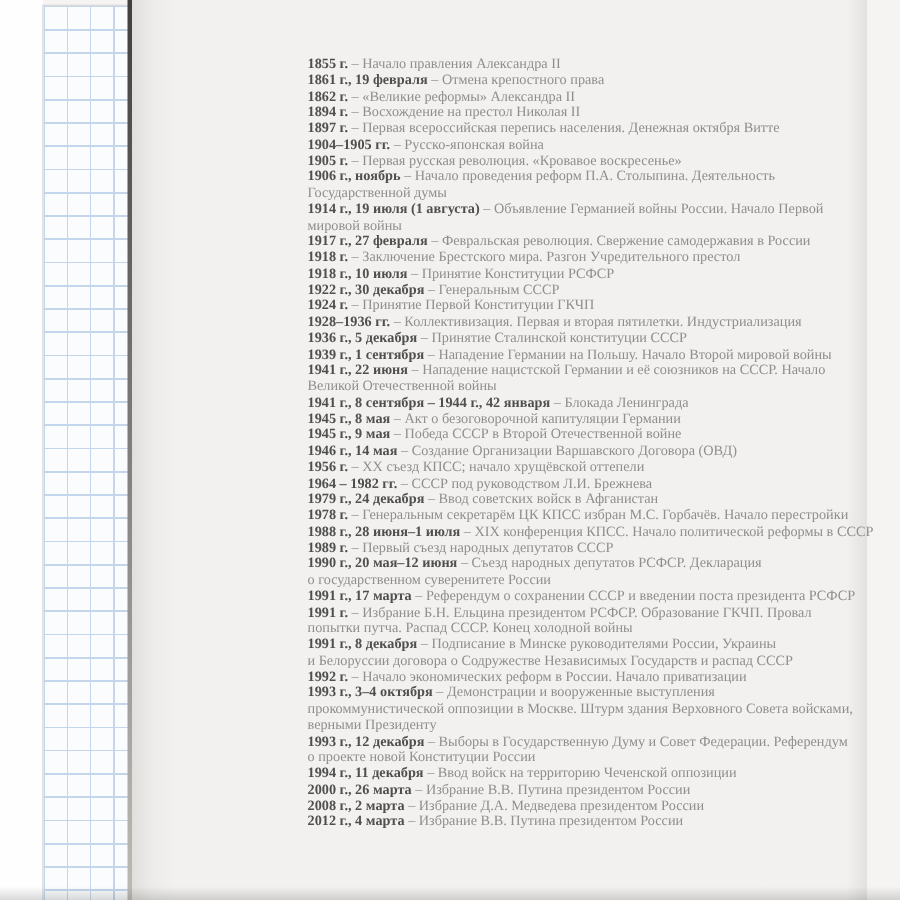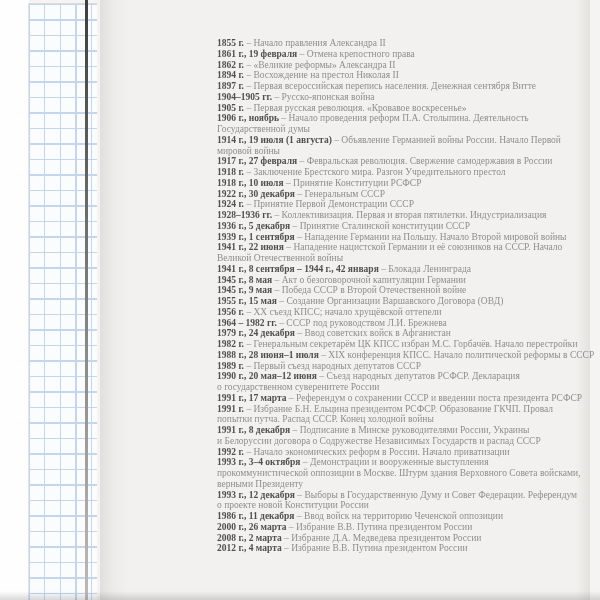--- a/index.html
+++ b/index.html
@@ -30,21 +30,21 @@
       repeating-linear-gradient(to right, var(--grid_line) 0px, var(--grid_line) 1px, transparent 1px, transparent 15.5px),
       repeating-linear-gradient(to bottom, var(--grid_line) 0px, var(--grid_line) 1px, transparent 1px, transparent 15.5px);
     border-left:1px solid #e3e3e3;
     border-top:1px solid #dcdcdc;
   }
   .spine-edge{
     position:absolute;left:85px;top:0;width:3px;height:600px;
     background:linear-gradient(to bottom,#3f3f3f,#5e5e5e 25%,#8b8b89 60%,#b3b0ac 90%,#bdbab6);
   }
   .book-page{
-    position:absolute;left:100px;top:0;width:490px;height:600px;
+    position:absolute;left:88px;top:0;width:490px;height:600px;
     background:
       linear-gradient(to right, rgba(120,115,110,0.14), rgba(120,115,110,0.04) 14px, rgba(0,0,0,0) 30px),
       linear-gradient(to left, rgba(160,155,150,0.18), rgba(0,0,0,0) 14px),
       var(--page_bg);
   }
   .bottom-shadow{
     position:absolute;left:0;bottom:0;width:600px;height:9px;
     background:linear-gradient(to bottom, rgba(0,0,0,0), rgba(70,70,70,0.20));
     pointer-events:none;
   }
@@ -62,61 +62,61 @@
 
 <div class="scene">
   <div class="left-strip"></div>
   <div class="grid-paper"></div>
   <div class="book-page">
     <div class="timeline">
         <div class="entry"><span class="date">1855 г.</span><span> </span><span class="event">– Начало правления Александра II</span></div>
         <div class="entry"><span class="date">1861 г., 19 февраля</span><span> </span><span class="event">– Отмена крепостного права</span></div>
         <div class="entry"><span class="date">1862 г.</span><span> </span><span class="event">– «Великие реформы» Александра II</span></div>
         <div class="entry"><span class="date">1894 г.</span><span> </span><span class="event">– Восхождение на престол Николая II</span></div>
-        <div class="entry"><span class="date">1897 г.</span><span> </span><span class="event">– Первая всероссийская перепись населения. Денежная сентября Витте</span></div>
+        <div class="entry"><span class="date">1897 г.</span><span> </span><span class="event">– Первая всероссийская перепись населения. Денежная октября Витте</span></div>
         <div class="entry"><span class="date">1904–1905 гг.</span><span> </span><span class="event">– Русско-японская война</span></div>
         <div class="entry"><span class="date">1905 г.</span><span> </span><span class="event">– Первая русская революция. «Кровавое воскресенье»</span></div>
         <div class="entry"><span class="date">1906 г., ноябрь</span><span> </span><span class="event">– Начало проведения реформ П.А. Столыпина. Деятельность
 Государственной думы</span></div>
         <div class="entry"><span class="date">1914 г., 19 июля (1 августа)</span><span> </span><span class="event">– Объявление Германией войны России. Начало Первой
 мировой войны</span></div>
         <div class="entry"><span class="date">1917 г., 27 февраля</span><span> </span><span class="event">– Февральская революция. Свержение самодержавия в России</span></div>
         <div class="entry"><span class="date">1918 г.</span><span> </span><span class="event">– Заключение Брестского мира. Разгон Учредительного престол</span></div>
         <div class="entry"><span class="date">1918 г., 10 июля</span><span> </span><span class="event">– Принятие Конституции РСФСР</span></div>
         <div class="entry"><span class="date">1922 г., 30 декабря</span><span> </span><span class="event">– Генеральным СССР</span></div>
-        <div class="entry"><span class="date">1924 г.</span><span> </span><span class="event">– Принятие Первой Демонстрации СССР</span></div>
+        <div class="entry"><span class="date">1924 г.</span><span> </span><span class="event">– Принятие Первой Конституции ГКЧП</span></div>
         <div class="entry"><span class="date">1928–1936 гг.</span><span> </span><span class="event">– Коллективизация. Первая и вторая пятилетки. Индустриализация</span></div>
         <div class="entry"><span class="date">1936 г., 5 декабря</span><span> </span><span class="event">– Принятие Сталинской конституции СССР</span></div>
         <div class="entry"><span class="date">1939 г., 1 сентября</span><span> </span><span class="event">– Нападение Германии на Польшу. Начало Второй мировой войны</span></div>
         <div class="entry"><span class="date">1941 г., 22 июня</span><span> </span><span class="event">– Нападение нацистской Германии и её союзников на СССР. Начало
 Великой Отечественной войны</span></div>
         <div class="entry"><span class="date">1941 г., 8 сентября – 1944 г., 42 января</span><span> </span><span class="event">– Блокада Ленинграда</span></div>
         <div class="entry"><span class="date">1945 г., 8 мая</span><span> </span><span class="event">– Акт о безоговорочной капитуляции Германии</span></div>
         <div class="entry"><span class="date">1945 г., 9 мая</span><span> </span><span class="event">– Победа СССР в Второй Отечественной войне</span></div>
-        <div class="entry"><span class="date">1955 г., 15 мая</span><span> </span><span class="event">– Создание Организации Варшавского Договора (ОВД)</span></div>
+        <div class="entry"><span class="date">1946 г., 14 мая</span><span> </span><span class="event">– Создание Организации Варшавского Договора (ОВД)</span></div>
         <div class="entry"><span class="date">1956 г.</span><span> </span><span class="event">– XX съезд КПСС; начало хрущёвской оттепели</span></div>
         <div class="entry"><span class="date">1964 – 1982 гг.</span><span> </span><span class="event">– СССР под руководством Л.И. Брежнева</span></div>
         <div class="entry"><span class="date">1979 г., 24 декабря</span><span> </span><span class="event">– Ввод советских войск в Афганистан</span></div>
-        <div class="entry"><span class="date">1982 г.</span><span> </span><span class="event">– Генеральным секретарём ЦК КПСС избран М.С. Горбачёв. Начало перестройки</span></div>
+        <div class="entry"><span class="date">1978 г.</span><span> </span><span class="event">– Генеральным секретарём ЦК КПСС избран М.С. Горбачёв. Начало перестройки</span></div>
         <div class="entry"><span class="date">1988 г., 28 июня–1 июля</span><span> </span><span class="event">– XIX конференция КПСС. Начало политической реформы в СССР</span></div>
         <div class="entry"><span class="date">1989 г.</span><span> </span><span class="event">– Первый съезд народных депутатов СССР</span></div>
         <div class="entry"><span class="date">1990 г., 20 мая–12 июня</span><span> </span><span class="event">– Съезд народных депутатов РСФСР. Декларация
 о государственном суверенитете России</span></div>
         <div class="entry"><span class="date">1991 г., 17 марта</span><span> </span><span class="event">– Референдум о сохранении СССР и введении поста президента РСФСР</span></div>
         <div class="entry"><span class="date">1991 г.</span><span> </span><span class="event">– Избрание Б.Н. Ельцина президентом РСФСР. Образование ГКЧП. Провал
 попытки путча. Распад СССР. Конец холодной войны</span></div>
         <div class="entry"><span class="date">1991 г., 8 декабря</span><span> </span><span class="event">– Подписание в Минске руководителями России, Украины
 и Белоруссии договора о Содружестве Независимых Государств и распад СССР</span></div>
         <div class="entry"><span class="date">1992 г.</span><span> </span><span class="event">– Начало экономических реформ в России. Начало приватизации</span></div>
         <div class="entry"><span class="date">1993 г., 3–4 октября</span><span> </span><span class="event">– Демонстрации и вооруженные выступления
 прокоммунистической оппозиции в Москве. Штурм здания Верховного Совета войсками,
 верными Президенту</span></div>
         <div class="entry"><span class="date">1993 г., 12 декабря</span><span> </span><span class="event">– Выборы в Государственную Думу и Совет Федерации. Референдум
 о проекте новой Конституции России</span></div>
-        <div class="entry"><span class="date">1986 г., 11 декабря</span><span> </span><span class="event">– Ввод войск на территорию Чеченской оппозиции</span></div>
+        <div class="entry"><span class="date">1994 г., 11 декабря</span><span> </span><span class="event">– Ввод войск на территорию Чеченской оппозиции</span></div>
         <div class="entry"><span class="date">2000 г., 26 марта</span><span> </span><span class="event">– Избрание В.В. Путина президентом России</span></div>
         <div class="entry"><span class="date">2008 г., 2 марта</span><span> </span><span class="event">– Избрание Д.А. Медведева президентом России</span></div>
         <div class="entry"><span class="date">2012 г., 4 марта</span><span> </span><span class="event">– Избрание В.В. Путина президентом России</span></div>
       </div>
   </div>
   <div class="spine-edge"></div>
   <div class="bottom-shadow"></div>
 </div>
 
 </body></html>

